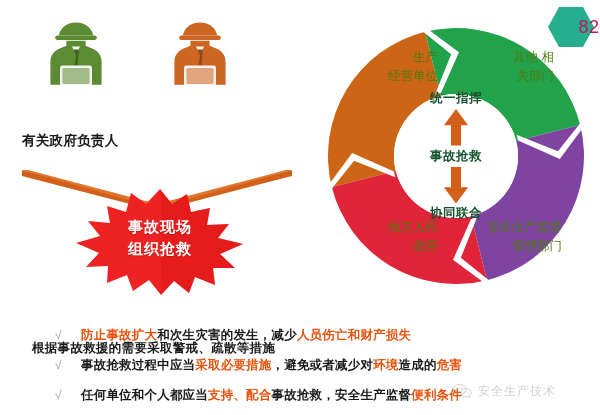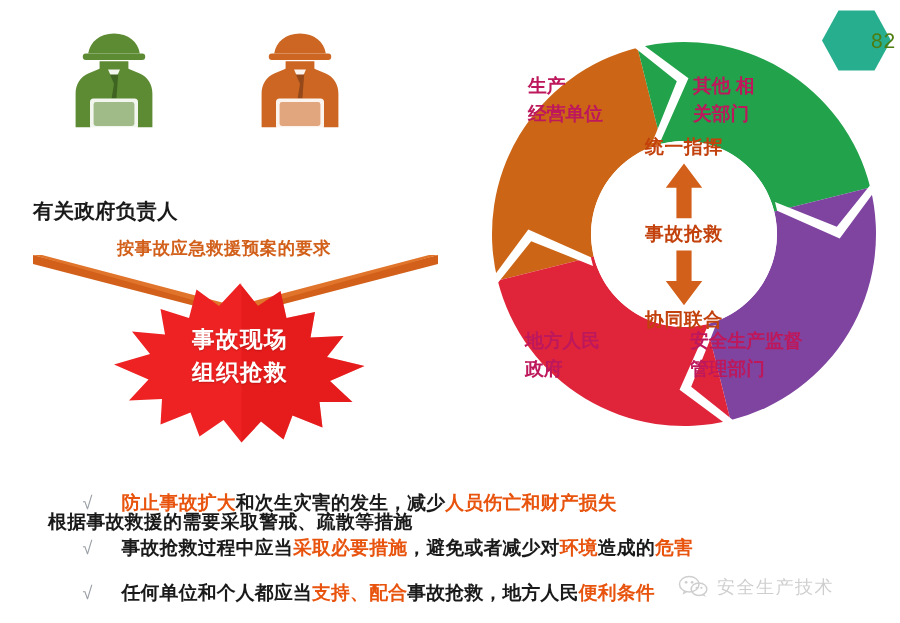--- a/index.html
+++ b/index.html
@@ -11,21 +11,21 @@
   }
   .stage{position:absolute;left:0;top:0;width:600px;height:415px;}
 
   
   .badge-hex{
     position:absolute;left:547px;top:6px;width:48px;height:42px;
     display:flex;align-items:center;justify-content:center;
   }
   .badge-hex svg{position:absolute;left:0;top:0;}
   .badge-num{
-    position:relative;z-index:2;color:#4d7c0f;font-size:14px;font-weight:400;
+    position:relative;z-index:2;color:#be185d;font-size:18px;font-weight:400;
     letter-spacing:.5px;
     margin-left:36px;
   }
 
   
   .person{position:absolute;width:80px;height:80px;}
   .person svg{width:80px;height:80px;display:block;}
   #person-green{left:36px;top:16px;}
   #person-orange{left:160px;top:16px;}
 
@@ -50,33 +50,33 @@
     position:absolute;left:0;top:28px;width:170px;text-align:center;
     color:#ffffff;font-weight:bold;font-size:15px;line-height:22px;
     white-space:pre-line;letter-spacing:1px;
     text-shadow:0 1px 1px rgba(120,0,0,.35);
   }
 
   
   .donut{position:absolute;left:322px;top:22px;width:268px;height:268px;}
   .donut svg{width:268px;height:268px;display:block;}
   .seg-label{
-    position:absolute;color:#be185d;font-weight:bold;font-size:12.5px;
-    line-height:19px;white-space:pre-line;text-align:left;
+    position:absolute;color:#4d7c0f;font-weight:normal;font-size:12.5px;
+    line-height:19px;white-space:pre-line;text-align:right;
   }
   #seg-label-0{left:30px;top:26px;width:86px;}   
   #seg-label-1{left:140px;top:26px;width:92px;}  
   #seg-label-2{left:138px;top:196px;width:102px;}
   #seg-label-3{left:28px;top:196px;width:88px;}  
 
   .center-stack{
     position:absolute;left:73px;top:68px;width:122px;height:132px;
     display:flex;flex-direction:column;align-items:center;justify-content:space-between;
   }
-  .center-txt{color:#c2410c;font-weight:bold;font-size:12.5px;letter-spacing:.5px;}
+  .center-txt{color:#14532d;font-weight:bold;font-size:12.5px;letter-spacing:.5px;}
   .center-arrow{width:14px;height:20px;}
 
   
   .lead-line{
     position:absolute;left:32px;top:300px;color:#1a1a1a;font-weight:bold;
     font-size:12.5px;letter-spacing:.3px;white-space:nowrap;margin-top:40px;
   }
   .bullet-row{position:absolute;left:55px;height:22px;display:flex;align-items:center;}
   #bullet-0{top:324px;}
   #bullet-1{top:354px;}
@@ -136,21 +136,20 @@
         <rect x="33" y="65" width="34" height="20" rx="2" fill="#CC6622" opacity="0.55"></rect>
       </g>
     </svg>
   </div>
 
   <div class="chevron-wrap">
     <svg width="275" height="52" viewBox="0 0 275 52">
       <polygon points="2,12 137,47 272,12 272,18 137,53 2,18" fill="#D2601A"></polygon>
       <polygon points="2,12 8,12 137,46 266,12 272,12 137,50" fill="#E1742B"></polygon>
     </svg>
-    <div class="chevron-text">按事故应急救援预案的要求</div>
   </div>
 
   <div class="burst">
     <svg viewBox="0 0 170 108">
       <polygon fill="#EE2222" points="
         85,1 97,16 112,6 116,24 135,20 132,37 154,36 143,50 168,56 145,66
         160,80 138,80 140,97 120,89 114,105 99,93 86,107 74,92 58,103 52,87
         32,95 33,78 11,79 24,65 1,55 25,48 13,33 35,35 32,18 51,24 56,5 71,16"></polygon>
       <polygon fill="#D81010" opacity="0.35" points="
         85,1 97,16 112,6 116,24 135,20 132,37 154,36 143,50 168,56 145,66
@@ -227,21 +226,21 @@
   <div class="bullet-row" id="bullet-0">
     <span class="check">√</span>
     <span class="bline"><span class="hl">防止事故扩大</span><span>和次生灾害的发生，减少</span><span class="hl">人员伤亡和财产损失</span></span>
   </div>
   <div class="bullet-row" id="bullet-1">
     <span class="check">√</span>
     <span class="bline"><span>事故抢救过程中应当</span><span class="hl">采取必要措施</span><span>，避免或者减少对</span><span class="hl">环境</span><span>造成的</span><span class="hl">危害</span></span>
   </div>
   <div class="bullet-row" id="bullet-2">
     <span class="check">√</span>
-    <span class="bline"><span>任何单位和个人都应当</span><span class="hl">支持、配合</span><span>事故抢救，地方人民</span><span class="hl">便利条件</span></span>
+    <span class="bline"><span>任何单位和个人都应当</span><span class="hl">支持、配合</span><span>事故抢救，安全生产监督</span><span class="hl">便利条件</span></span>
   </div>
 
   <div class="watermark">
     <span class="wm-icon">
       <svg width="20" height="16" viewBox="0 0 20 16">
         <ellipse cx="7.5" cy="6.5" rx="6.5" ry="5.2" fill="none" stroke="#8d8d8d" stroke-width="1"></ellipse>
         <circle cx="5.4" cy="5.2" r="0.9" fill="#8d8d8d"></circle>
         <circle cx="9.4" cy="5.2" r="0.9" fill="#8d8d8d"></circle>
         <polygon points="4,10.5 3,13.5 6,11.8" fill="#8d8d8d"></polygon>
         <ellipse cx="14" cy="9.8" rx="5.2" ry="4.2" fill="none" stroke="#8d8d8d" stroke-width="1"></ellipse>

